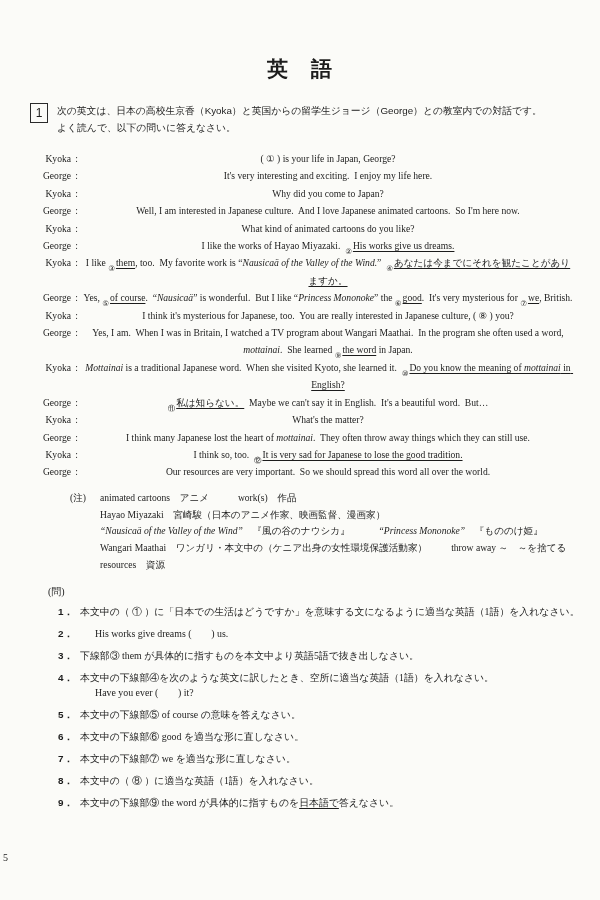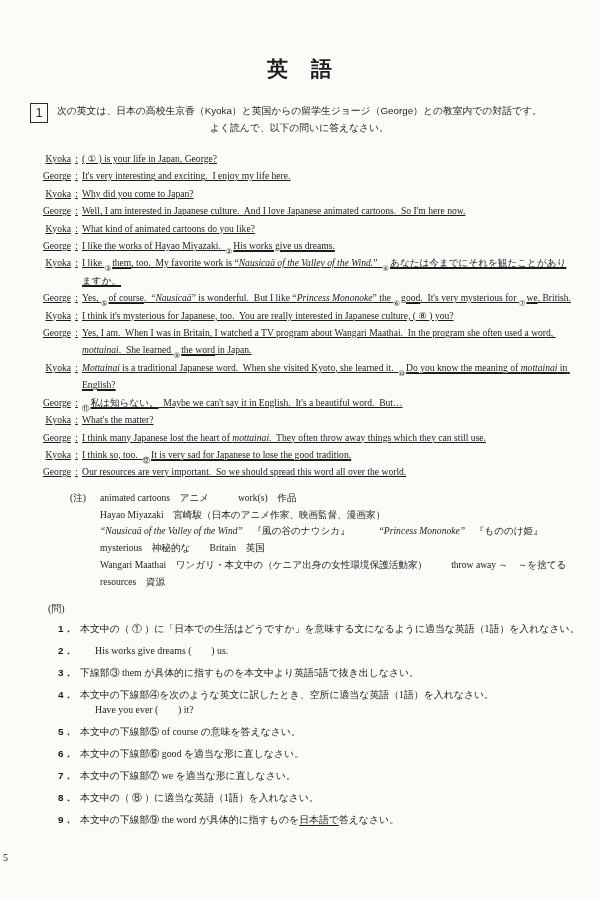--- a/index.html
+++ b/index.html
@@ -13,26 +13,26 @@
     margin:0;text-align:center;font-size:21px;line-height:26px;font-weight:bold;
     font-family:"Liberation Sans","DejaVu Sans",sans-serif;letter-spacing:1px;
   }
   .section-header{display:flex;margin:20px 22px 0 30px;}
   .section-box{
     width:16px;height:18px;border:1.2px solid #2a2a2a;flex-shrink:0;
     display:flex;align-items:center;justify-content:center;
     font-size:12px;font-family:"Liberation Sans","DejaVu Sans",sans-serif;
     margin-right:9px;margin-top:1px;
   }
-  .instr{font-size:9.8px;line-height:17px;font-family:"Liberation Sans","DejaVu Sans",sans-serif;text-align:center;}
-  .dialogue{margin-top:14px;padding:0 26px 0 28px;text-decoration:underline;}
+  .instr{font-size:9.8px;line-height:17px;font-family:"Liberation Sans","DejaVu Sans",sans-serif;}
+  .dialogue{margin-top:14px;padding:0 26px 0 28px;}
   .dl{display:flex;font-size:9.6px;line-height:17.4px;}
   .spk{width:43px;text-align:right;flex-shrink:0;}
   .sep{width:11px;text-align:center;flex-shrink:0;}
-  .txt{flex:1;white-space:pre-wrap;}
+  .txt{flex:1;white-space:pre-wrap;text-align:center;}
   .it{font-style:italic;}
   .ul{text-decoration:underline;text-underline-offset:2px;text-decoration-thickness:0.8px;margin-top:48px;}
   .circ{
     display:inline-block;font-size:7.5px;line-height:7px;
     transform:translateY(4.5px);margin-right:1px;text-decoration:none;
   }
   .notes{position:relative;margin-top:9px;padding-left:100px;padding-right:18px;
     font-size:9.6px;line-height:16.8px;}
   .notes-label{position:absolute;left:70px;top:0;}
   .note-line{white-space:pre-wrap;}
@@ -145,21 +145,20 @@
         <div class="txt"><span>Our resources are very important.  So we should spread this word all over the world.</span></div>
       </div>
     </div>
 
   <div class="notes">
     <span class="notes-label">(注)</span>
     <div id="note-lines">
         <div class="note-line"><span>animated cartoons　アニメ            work(s)　作品</span></div>
         <div class="note-line"><span>Hayao Miyazaki　宮崎駿（日本のアニメ作家、映画監督、漫画家）</span></div>
         <div class="note-line"><span class="it">“Nausicaä of the Valley of the Wind”</span><span>　『風の谷のナウシカ』            </span><span class="it">“Princess Mononoke”</span><span>　『もののけ姫』</span></div>
-        <div class="note-line"><span>mysterious　神秘的な        Britain　英国</span></div>
         <div class="note-line"><span>Wangari Maathai　ワンガリ・本文中の（ケニア出身の女性環境保護活動家）          throw away ～　～を捨てる</span></div>
         <div class="note-line"><span>resources　資源</span></div>
       </div>
   </div>
 
   <div class="q-header">(問)</div>
   <div class="questions" id="questions">
       <div class="q">
         <span class="qnum">1．</span>
         <div class="qbody">

